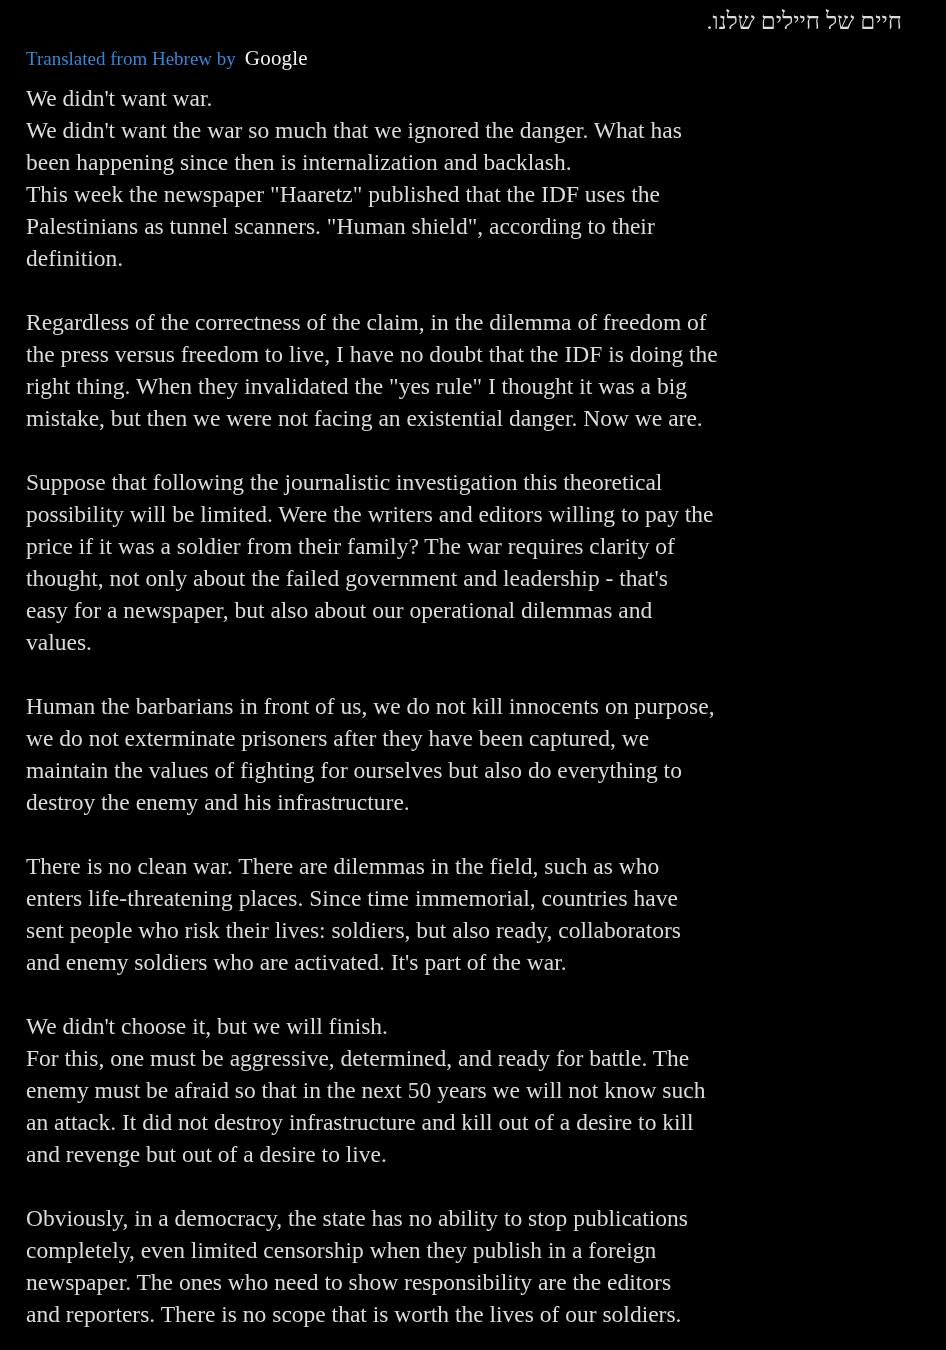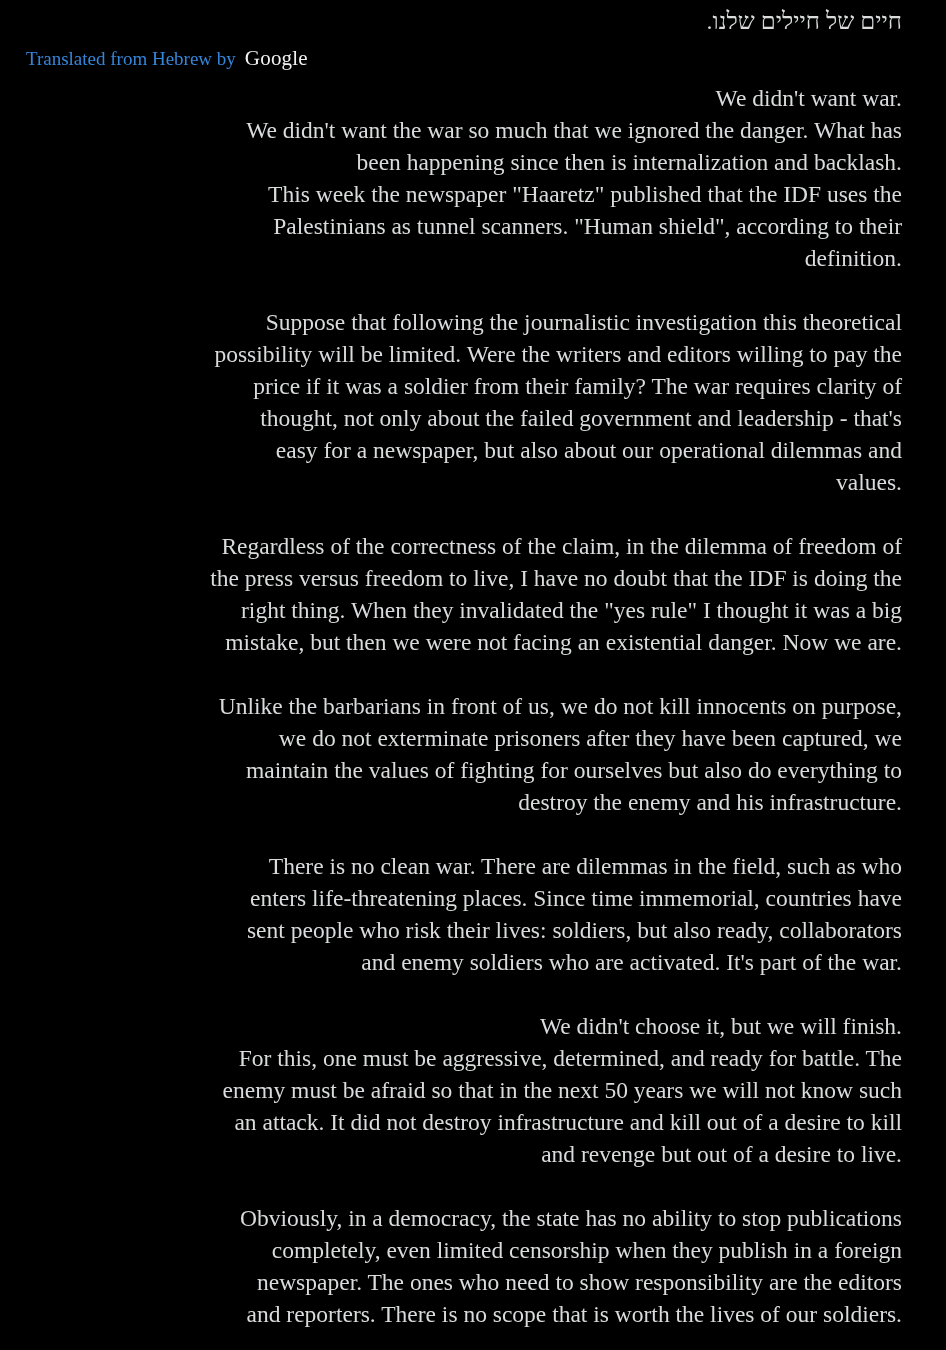--- a/index.html
+++ b/index.html
@@ -41,21 +41,20 @@
     color: var(--logo-white, #f1f1f1);
     font-size: 21px;
     font-weight: 500;
     letter-spacing: 0.2px;
   }
   .body-text {
     margin-top: 11px;
     color: var(--body-text, #d9dbdc);
     font-size: 23.5px;
     line-height: 32px;
-    text-align: right;
   }
   .para {
     margin: 0 0 32px 0;
     white-space: pre-line;
     overflow-wrap: break-word;
   }
   .para:last-child {
     margin-bottom: 12px;
   }
 </style>
@@ -71,31 +70,31 @@
     <span class="google-logo">Google</span>
   </div>
 
   <div class="body-text">
       <p class="para">We didn't want war.
 We didn't want the war so much that we ignored the danger. What has
 been happening since then is internalization and backlash.
 This week the newspaper "Haaretz" published that the IDF uses the
 Palestinians as tunnel scanners. "Human shield", according to their
 definition.</p>
+      <p class="para">Regardless of the correctness of the claim, in the dilemma of freedom of
+the press versus freedom to live, I have no doubt that the IDF is doing the
+right thing. When they invalidated the "yes rule" I thought it was a big
+mistake, but then we were not facing an existential danger. Now we are.</p>
       <p class="para">Suppose that following the journalistic investigation this theoretical
 possibility will be limited. Were the writers and editors willing to pay the
 price if it was a soldier from their family? The war requires clarity of
 thought, not only about the failed government and leadership - that's
 easy for a newspaper, but also about our operational dilemmas and
 values.</p>
-      <p class="para">Regardless of the correctness of the claim, in the dilemma of freedom of
-the press versus freedom to live, I have no doubt that the IDF is doing the
-right thing. When they invalidated the "yes rule" I thought it was a big
-mistake, but then we were not facing an existential danger. Now we are.</p>
-      <p class="para">Unlike the barbarians in front of us, we do not kill innocents on purpose,
+      <p class="para">Human the barbarians in front of us, we do not kill innocents on purpose,
 we do not exterminate prisoners after they have been captured, we
 maintain the values of fighting for ourselves but also do everything to
 destroy the enemy and his infrastructure.</p>
       <p class="para">There is no clean war. There are dilemmas in the field, such as who
 enters life-threatening places. Since time immemorial, countries have
 sent people who risk their lives: soldiers, but also ready, collaborators
 and enemy soldiers who are activated. It's part of the war.</p>
       <p class="para">We didn't choose it, but we will finish.
 For this, one must be aggressive, determined, and ready for battle. The
 enemy must be afraid so that in the next 50 years we will not know such

